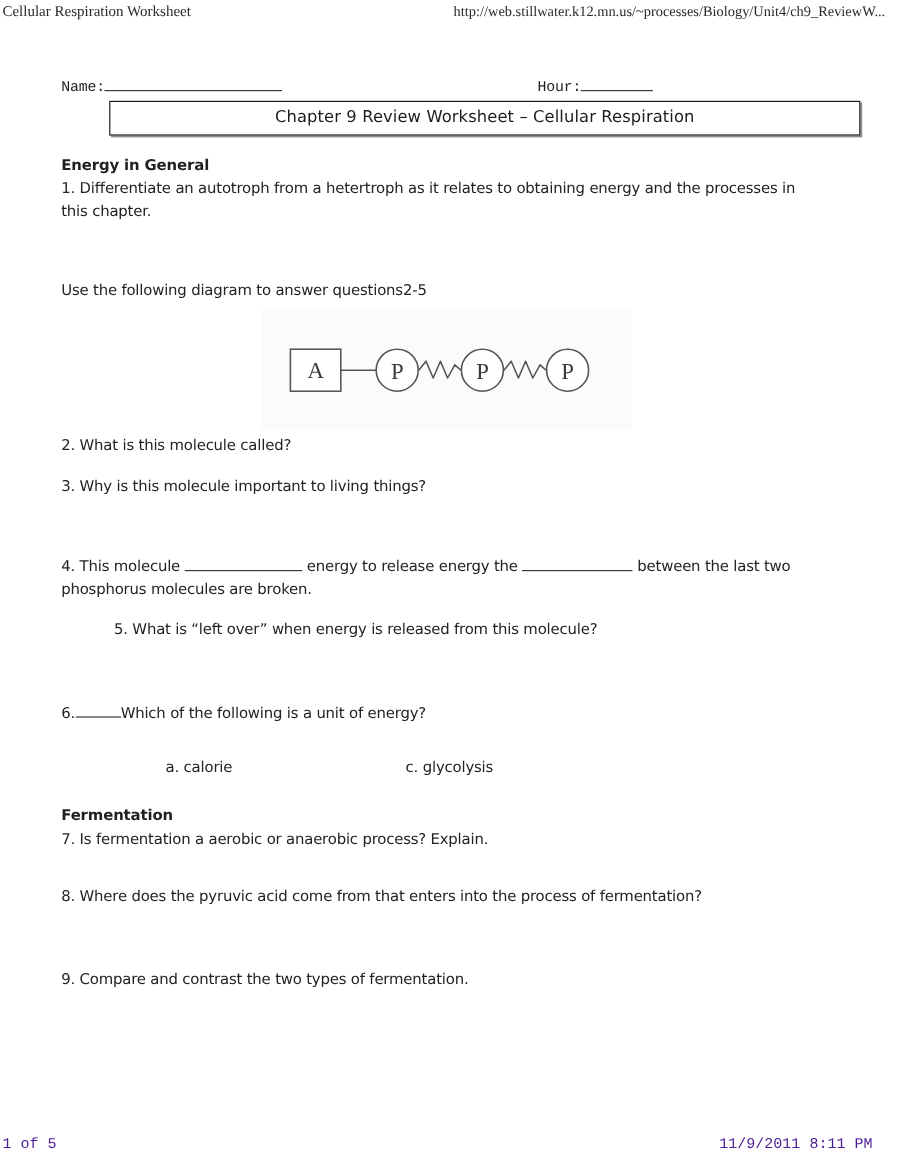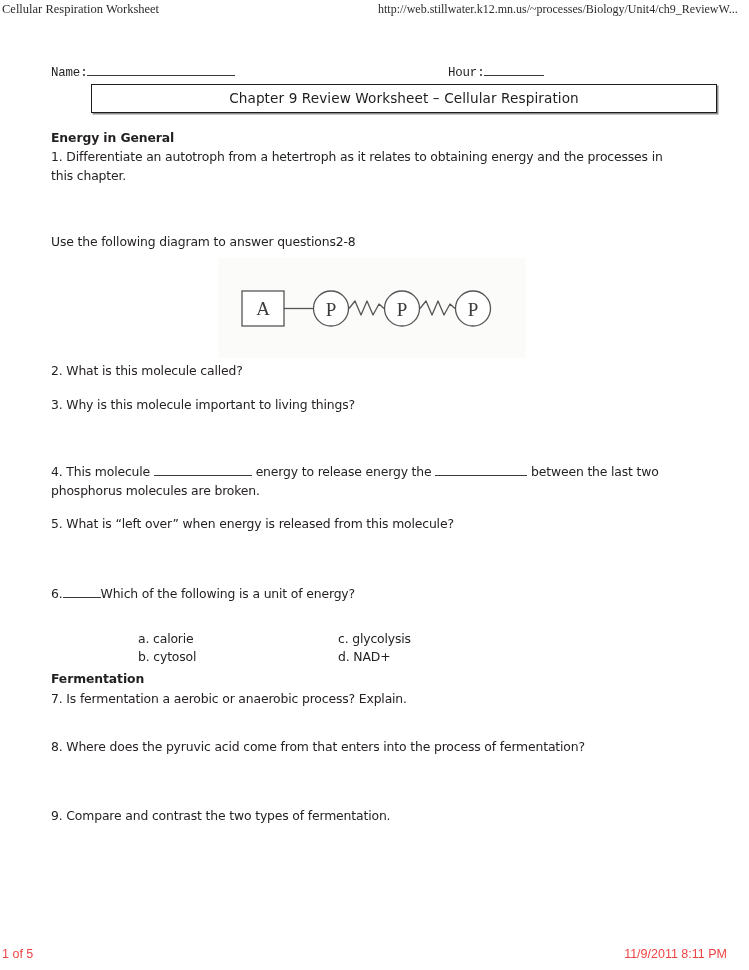--- a/index.html
+++ b/index.html
@@ -39,23 +39,23 @@
     top: 2px;
     white-space: nowrap;
     font-size: 12px;
   }
   .browser-footer {
     position: absolute;
     left: 0;
     bottom: 5px;
     width: 731px;
     height: 18px;
-    font-family: Liberation Sans, sans-serif;
+    font-family: Liberation Mono, monospace;
     font-size: 12.5px;
-    color: #ef4444;
+    color: #4c1d95;
   }
   .browser-footer .ftr-page {
     position: absolute;
     left: 2px;
     top: 0;
   }
   .browser-footer .ftr-date {
     position: absolute;
     right: 4px;
     top: 0;
@@ -212,21 +212,21 @@
   </div>
 
   <div class="title-box">
     <div class="title-text">Chapter 9 Review Worksheet – Cellular Respiration</div>
   </div>
 
   <div class="section-head" style="left:51px; top:100px;">Energy in General</div>
 
   <div class="q" style="top:117px; width:615px;">1.  Differentiate an autotroph from a hetertroph as it relates to obtaining energy and the processes in this chapter.</div>
 
-  <div class="q" style="top:202px; width:500px;">Use the following diagram to answer questions2-8</div>
+  <div class="q" style="top:202px; width:500px;">Use the following diagram to answer questions2-5</div>
 
   <div class="diagram-wrap">
     <svg class="diagram-svg" width="308" height="100" viewBox="0 0 308 100">
 
       <rect x="24" y="33" width="42" height="35" fill="#ffffff" stroke="#555555" stroke-width="1.3"></rect>
       <text class="diag-letter" x="45" y="57" text-anchor="middle">A</text>
 
       <line x1="66" y1="50.5" x2="96" y2="50.5" stroke="#555555" stroke-width="1.3"></line>
 
       <circle cx="113" cy="50.5" r="17.5" fill="#ffffff" stroke="#555555" stroke-width="1.3"></circle>
@@ -243,33 +243,29 @@
       <text class="diag-letter" x="255" y="57.5" text-anchor="middle">P</text>
     </svg>
   </div>
 
   <div class="q" style="top:331px; width:500px;">2.  What is this molecule called?</div>
 
   <div class="q" style="top:365px; width:500px;">3.  Why is this molecule important to living things?</div>
 
   <div class="q" style="top:432px; width:620px;"><span>4.  This molecule </span><span class="inline-blank blank-w1"></span><span> energy to release energy the </span><span class="inline-blank blank-w2"></span><span> between the last two phosphorus molecules are broken.</span></div>
 
-  <div class="q" style="top:484px; width:520px;">5.  What is “left over” when energy is released from this molecule?</div>
+  <div class="q" style="top:484px; width:520px;margin-left:44px;">5.  What is “left over” when energy is released from this molecule?</div>
 
   <div class="q" style="top:554px; width:500px;"><span>6.</span><span class="inline-blank blank-q6"></span><span>Which of the following is a unit of energy?</span></div>
 
   <div class="choices">
     <div class="choice-row">
       <span class="choice-a">a. calorie</span>
       <span class="choice-b">c. glycolysis</span>
     </div>
-    <div class="choice-row">
-      <span class="choice-a">b. cytosol</span>
-      <span class="choice-b">d. NAD+</span>
-    </div>
   </div>
 
   <div class="section-head underlined" style="left:51px; top:641px;">Fermentation</div>
 
   <div class="q" style="top:659px; width:500px;">7.  Is fermentation a aerobic or anaerobic process?  Explain.</div>
 
   <div class="q" style="top:707px; width:600px;">8.  Where does the pyruvic acid come from that enters into the process of fermentation?</div>
 
   <div class="q" style="top:776px; width:500px;">9.  Compare and contrast the two types of fermentation.</div>
 

